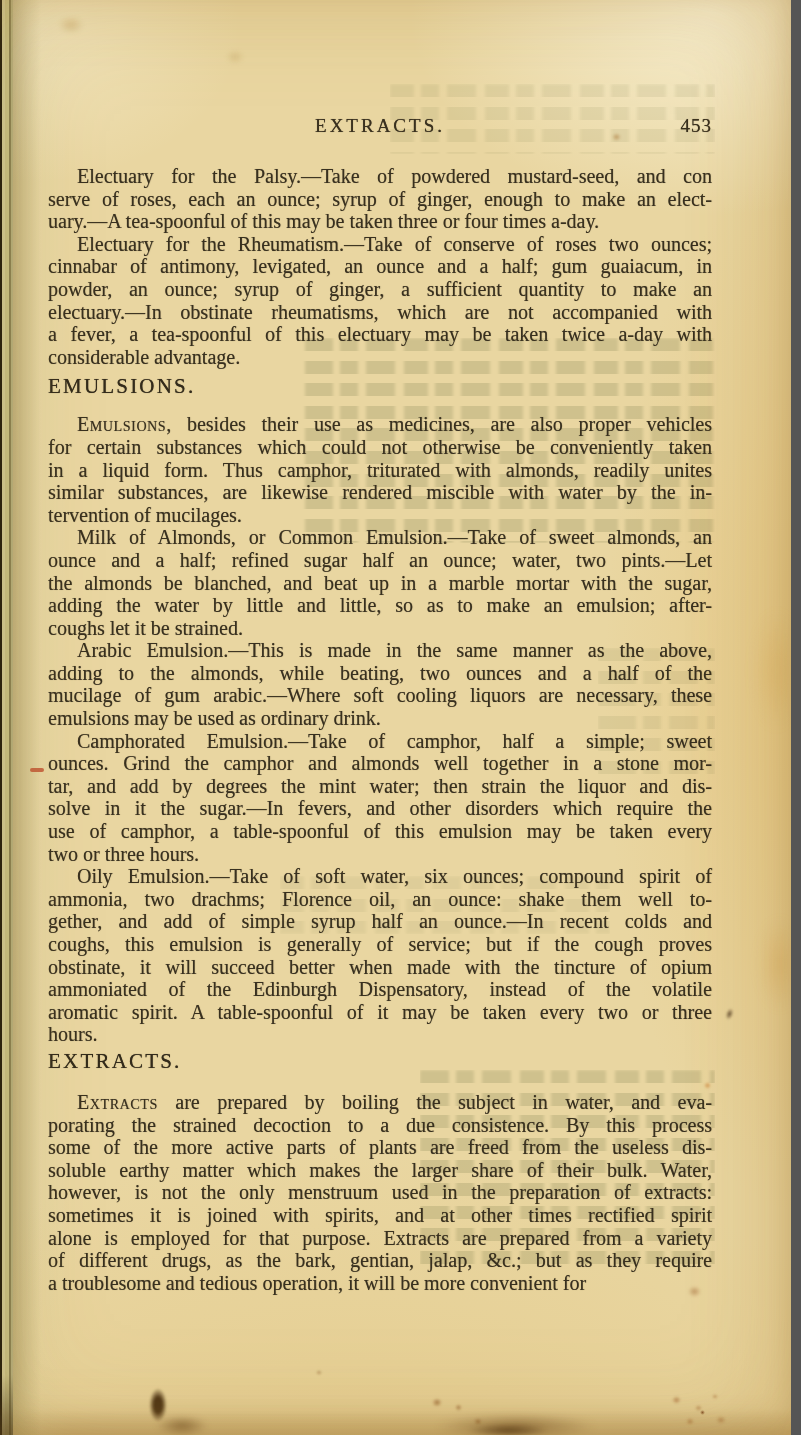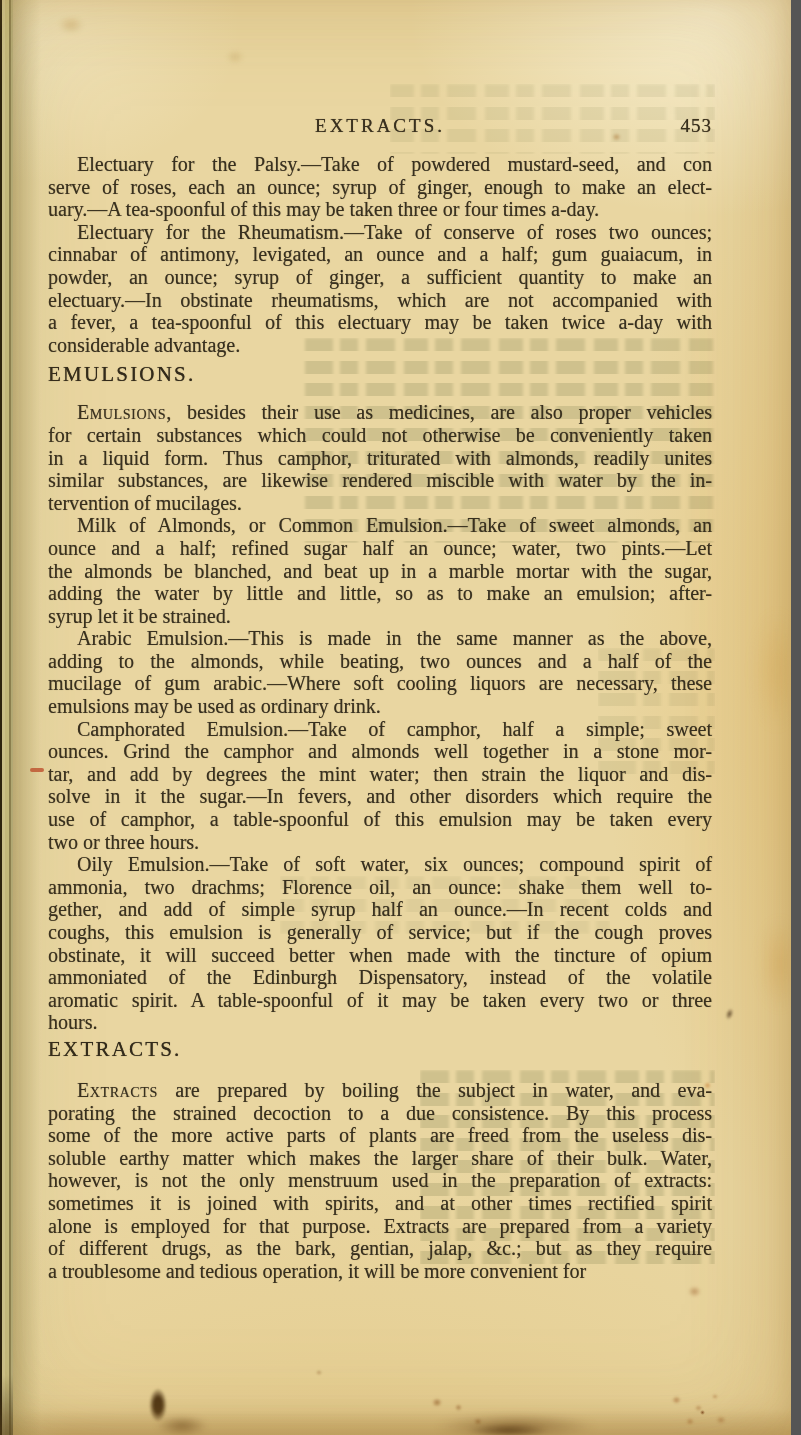--- a/index.html
+++ b/index.html
@@ -25,21 +25,21 @@
     background:linear-gradient(0deg,rgba(30,24,10,.55),rgba(30,24,10,0));}
   .edge-shadow{position:absolute;left:13px;top:0;width:28px;height:100%;
     background:linear-gradient(90deg,rgba(120,105,50,.30),rgba(120,105,50,0));}
   
   .head-row{position:absolute;left:48px;top:115px;width:664px;height:24px;}
   .running-head{display:block;text-align:center;font-size:19px;letter-spacing:3px;
     color:#3a311f;text-shadow:0 0 .7px rgba(58,49,31,.85);}
   .page-number{position:absolute;right:0;top:0;font-size:19px;letter-spacing:1px;
     color:#3a311f;text-shadow:0 0 .7px rgba(58,49,31,.85);}
   
-  .body-block{position:absolute;left:48px;top:153px;width:664px;font-size:20px;}
+  .body-block{position:absolute;left:48px;top:165px;width:664px;font-size:20px;}
   .line{height:22.6px;line-height:22.6px;text-align:justify;text-align-last:justify;
     text-shadow:.3px .3px .7px rgba(56,48,31,.55);}
   .line.first{text-indent:29px;}
   .line.last{text-align-last:left;}
   .sc{font-variant:small-caps;letter-spacing:.6px;}
   .sec-heading{line-height:26px;font-size:21px;letter-spacing:2.2px;text-align:left;
     color:#332b1b;text-shadow:0 0 .7px rgba(51,43,27,.9);}
   .sec-heading.h1{margin:5px 0 14px;}
   .sec-heading.h2{margin:2px 0 17px;}
   
@@ -117,21 +117,21 @@
         <div class="line">for certain substances which could not otherwise be conveniently taken</div>
         <div class="line">in a liquid form. Thus camphor, triturated with almonds, readily unites</div>
         <div class="line">similar substances, are likewise rendered miscible with water by the in-</div>
         <div class="line last">tervention of mucilages.</div>
       </div>
       <div class="para">
         <div class="line first">Milk of Almonds, or Common Emulsion.—Take of sweet almonds, an</div>
         <div class="line">ounce and a half; refined sugar half an ounce; water, two pints.—Let</div>
         <div class="line">the almonds be blanched, and beat up in a marble mortar with the sugar,</div>
         <div class="line">adding the water by little and little, so as to make an emulsion; after-</div>
-        <div class="line last">syrup let it be strained.</div>
+        <div class="line last">coughs let it be strained.</div>
       </div>
       <div class="para">
         <div class="line first">Arabic Emulsion.—This is made in the same manner as the above,</div>
         <div class="line">adding to the almonds, while beating, two ounces and a half of the</div>
         <div class="line">mucilage of gum arabic.—Where soft cooling liquors are necessary, these</div>
         <div class="line last">emulsions may be used as ordinary drink.</div>
       </div>
       <div class="para">
         <div class="line first">Camphorated Emulsion.—Take of camphor, half a simple; sweet</div>
         <div class="line">ounces. Grind the camphor and almonds well together in a stone mor-</div>

